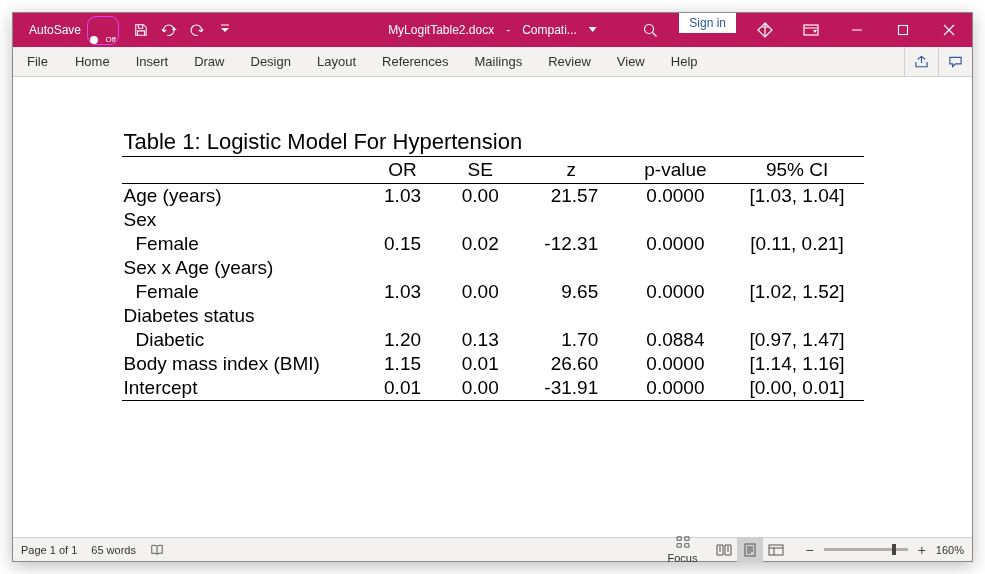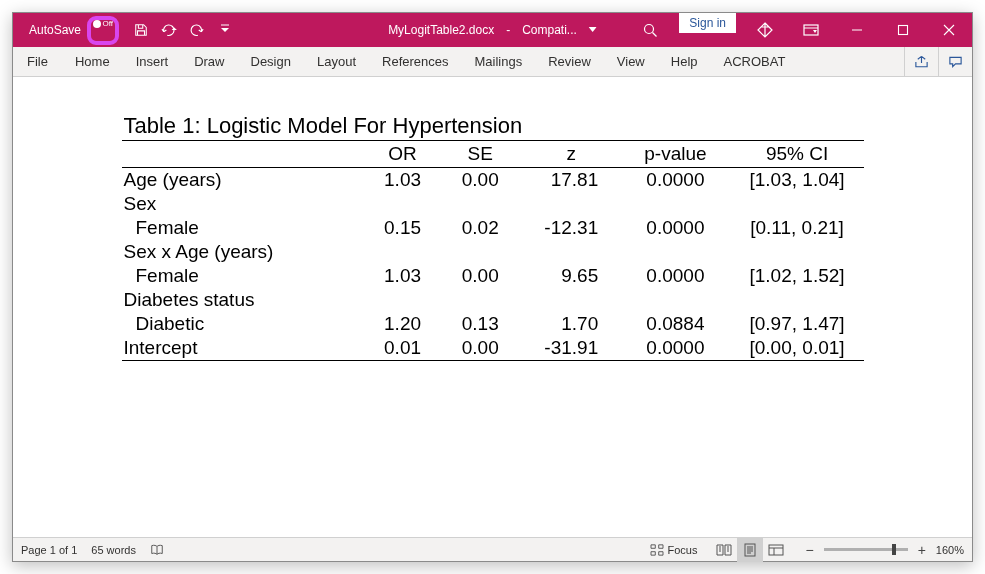--- a/index.html
+++ b/index.html
@@ -2,38 +2,38 @@
 <html><head>
 <meta charset="utf-8">
 <style>
   * { box-sizing: border-box; margin: 0; padding: 0; font-family: "Segoe UI", Arial, sans-serif; }
   body { background: #fff; width: 985px; height: 574px; overflow: hidden; }
   .window { width: 961px; height: 550px; margin: 12px; border: 1px solid #8a8a8a; box-shadow: 0 4px 16px rgba(0,0,0,0.25); display: flex; flex-direction: column; background: #fff; }
 
   
   .title-bar { height: 34px; background: #be185d; display: flex; align-items: center; color: #fff; font-size: 12px; position: relative; }
   .autosave { display: flex; align-items: center; gap: 6px; padding: 0 8px 0 16px; }
-  .autosave-toggle { display: inline-flex; align-items: flex-start; border: 4px solid #d946ef; border-radius: 9px; height: 29px; width: 32px; padding: 0 2px; font-size: 8px; justify-content: flex-end; line-height: 1; position: relative; }
+  .autosave-toggle { display: inline-flex; align-items: flex-end; border: 1px solid #d946ef; border-radius: 9px; height: 29px; width: 32px; padding: 0 2px; font-size: 8px; justify-content: flex-end; line-height: 1; position: relative; }
   .autosave-toggle::before { content: ""; width: 8px; height: 8px; border-radius: 50%; background: #fff; position: absolute; left: 2px; }
   .qat { display: flex; align-items: center; gap: 0; }
   .qat-btn { width: 28px; height: 34px; display: flex; align-items: center; justify-content: center; cursor: pointer; }
   .title-center { position: absolute; left: 50%; transform: translateX(-50%); display: flex; align-items: center; gap: 12px; font-size: 12px; }
   .title-right { margin-left: auto; display: flex; align-items: flex-start; height: 100%; }
   .tr-btn { width: 46px; height: 34px; display: flex; align-items: center; justify-content: center; cursor: pointer; }
   .signin { background: #fff; color: #2b579a; height: 20px; padding: 0 10px; font-size: 12px; display: flex; align-items: center; margin: 0 6px; cursor: pointer; }
 
   
   .ribbon { height: 30px; background: #f3f2f1; border-bottom: 1px solid #d0d0d0; display: flex; align-items: stretch; font-size: 13px; color: #323130; }
   .rtab { padding: 0 13px; display: flex; align-items: center; cursor: pointer; }
   .rtab.file { padding: 0 14px; }
   .ribbon-right { margin-left: auto; display: flex; align-items: stretch; }
   .ribbon-right .rbtn { width: 34px; display: flex; align-items: center; justify-content: center; border-left: 1px solid #d0d0d0; cursor: pointer; }
 
   
-  .doc-area { flex: 1; background: #fff; overflow: hidden; padding: 36px 0 0 0; }
+  .doc-area { flex: 1; background: #fff; overflow: hidden; padding: 36px 0 0 0; margin-top: 16px; }
   .page { width: 742px; margin: 0 auto; font-family: Calibri, "Segoe UI", sans-serif; color: #000; }
   .tbl-title { font-size: 22px; font-weight: 400; border-bottom: 1px solid #000; padding: 0 0 1px 2px; }
   table.stat { width: 100%; border-collapse: collapse; font-size: 19px; }
   table.stat th { font-weight: 400; text-align: center; border-bottom: 1px solid #000; padding: 2px 0; }
   table.stat th.lbl { text-align: left; }
   table.stat td { padding: 1px 0; text-align: center; white-space: nowrap; }
   table.stat td.lbl { text-align: left; padding-left: 2px; }
   table.stat td.indent { padding-left: 14px; text-align: left; }
   table.stat td.z { text-align: right; padding-right: 22px; }
   table.stat tr.last td { border-bottom: 1px solid #000; }
@@ -146,21 +146,20 @@
     <div class="rtab">Home</div>
     <div class="rtab">Insert</div>
     <div class="rtab">Draw</div>
     <div class="rtab">Design</div>
     <div class="rtab">Layout</div>
     <div class="rtab">References</div>
     <div class="rtab">Mailings</div>
     <div class="rtab">Review</div>
     <div class="rtab">View</div>
     <div class="rtab">Help</div>
-    <div class="rtab">ACROBAT</div>
     <div class="ribbon-right">
       <div class="rbtn">
         <svg width="15" height="14" viewBox="0 0 16 14">
             <path fill="none" stroke="#2b579a" stroke-width="1.2" d="M2 7v5h12V7 M8 1v7 M8 1l4 3 M8 1 4 4"></path>
           </svg>
       </div>
       <div class="rbtn">
         <svg width="15" height="14" viewBox="0 0 16 14">
             <path fill="none" stroke="#2b579a" stroke-width="1.2" d="M2 2h12v7H8l-3 3v-3H2z"></path>
           </svg>
@@ -188,21 +187,21 @@
             <th>z</th>
             <th>p-value</th>
             <th>95% CI</th>
           </tr>
         </thead>
         <tbody id="table-body">
             <tr>
               <td class="lbl">Age (years)</td>
               <td>1.03</td>
               <td>0.00</td>
-              <td class="z">17.81</td>
+              <td class="z">21.57</td>
               <td>0.0000</td>
               <td>[1.03, 1.04]</td>
             </tr>
             <tr>
               <td class="lbl">Sex</td>
               <td></td>
               <td></td>
               <td class="z"></td>
               <td></td>
               <td></td>
@@ -239,20 +238,28 @@
               <td></td>
               <td></td>
             </tr>
             <tr>
               <td class="indent">Diabetic</td>
               <td>1.20</td>
               <td>0.13</td>
               <td class="z">1.70</td>
               <td>0.0884</td>
               <td>[0.97, 1.47]</td>
+            </tr>
+            <tr>
+              <td class="lbl">Body mass index (BMI)</td>
+              <td>1.15</td>
+              <td>0.01</td>
+              <td class="z">26.60</td>
+              <td>0.0000</td>
+              <td>[1.14, 1.16]</td>
             </tr>
             <tr class="last">
               <td class="lbl">Intercept</td>
               <td>0.01</td>
               <td>0.00</td>
               <td class="z">-31.91</td>
               <td>0.0000</td>
               <td>[0.00, 0.01]</td>
             </tr>
           </tbody>
@@ -262,21 +269,21 @@
 
   <div class="status">
     <span>Page 1 of 1</span>
     <span>65 words</span>
     <span>
       <svg width="14" height="14" viewBox="0 0 16 16">
           <path fill="none" stroke="#555" stroke-width="1.1" d="M2 3c3-1 5 0 6 1 1-1 3-2 6-1v9c-3-1-5 0-6 1-1-1-3-2-6-1z M8 4v9"></path>
         </svg>
     </span>
     <div class="spacer"></div>
-    <span style="display:flex;align-items:center;gap:4px;">
+    <span style="display:flex;align-items:center;gap:4px;flex-direction:column;">
       <svg width="14" height="12" viewBox="0 0 16 14">
           <path fill="none" stroke="#555" stroke-width="1.1" d="M1 1h5v4H1zM1 9h5v4H1zM10 1h5v4h-5zM10 9h5v4h-5z"></path>
         </svg>
       <span>Focus</span>
     </span>
     <div class="view-btns">
       <div class="view-btn">
         <svg width="16" height="12" viewBox="0 0 16 12">
             <path fill="none" stroke="#555" d="M1 1h6v10H1zM9 1h6v10H9z M3 3h2M3 5h2M3 7h2M11 3h2M11 5h2M11 7h2"></path>
           </svg>

